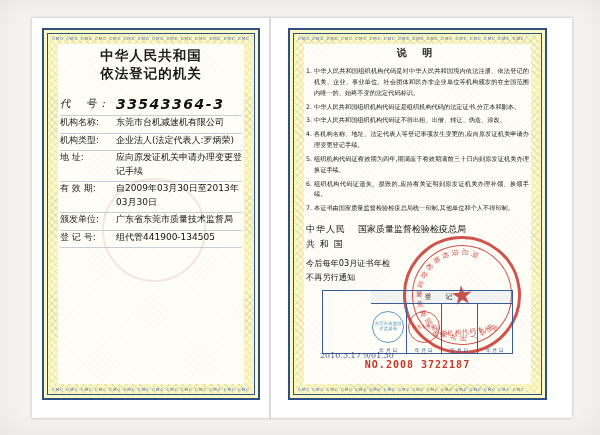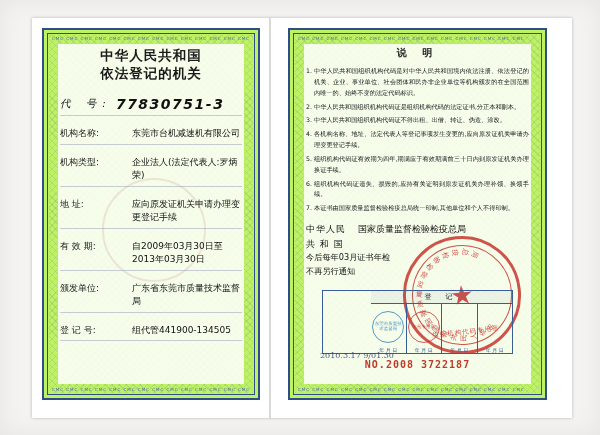--- a/index.html
+++ b/index.html
@@ -20,21 +20,21 @@
     background:#ffffff;
     box-shadow:0 0 3px rgba(0,0,0,.25);
   }
   .fold{
     position:absolute;left:269px;top:18px;width:2px;height:400px;
     background:linear-gradient(to right,#e7e5e2,#cfcdc9,#e7e5e2);
   }
   
   .page{
     position:absolute;top:28px;height:372px;
-    background:#bef264;
+    background:#fef9c3;
   }
   .pageL{left:42px;width:218px;}
   .pageR{left:288px;width:259px;}
 
   .border-outer{
     position:absolute;inset:0;
     border:2px solid #2d4f86;
   }
   .border-inner{
     position:absolute;inset:5px;
@@ -84,21 +84,21 @@
     font-size:10.5px;letter-spacing:6px;white-space:nowrap;color:#1b1b1b;
   }
   .code-value{
     font-size:14px;font-weight:bold;letter-spacing:1.5px;margin-left:4px;
     font-family:"DejaVu Sans","Liberation Sans",sans-serif;
     color:#111;
   }
 
   .field{
     display:flex;align-items:flex-start;
-    margin-top:11px;font-size:9px;line-height:1.5;gap:16px;
+    font-size:9px;line-height:1.5;
   }
   .f-label{
     width:56px;flex:0 0 56px;color:#1b1b1b;white-space:nowrap;
     letter-spacing:0px;
   }
   .f-value{
     flex:1;color:#111;
     border-bottom:0px solid transparent;
   }
 
@@ -124,21 +124,21 @@
   .rlist p{margin:0 0 3px 0;text-indent:0;padding-left:8px;position:relative;}
   .rlist p span.num{position:absolute;left:0;top:0;}
 
   .agency{
     margin-top:8px;font-size:9px;line-height:1.6;color:#111;
   }
   .agency .twoline{display:flex;}
   .agency .twoline .c1{width:52px;flex:0 0 52px;letter-spacing:1px;}
   .agency .twoline .c2{flex:1;}
 
-  .note{font-size:8.2px;line-height:1.7;color:#111;}
+  .note{font-size:8.2px;line-height:1.7;margin-top:6px;color:#111;}
 
   
   .seal{
     position:absolute;right:8px;top:190px;width:112px;height:112px;
     border-radius:50%;
     border:3px solid #c8362f;
     color:#c8362f;
     opacity:.85;
     transform:rotate(-6deg);
   }
@@ -223,21 +223,21 @@
     <div class="stamp-ghost"></div>
 
     <div class="content">
       <div class="title">
         <div class="l1">中华人民共和国</div>
         <div class="l2">依法登记的机关</div>
       </div>
 
       <div class="code-row">
         <div class="code-label">代    号:</div>
-        <div class="code-value">77830751-3</div>
+        <div class="code-value">33543364-3</div>
       </div>
       <div class="rule"></div>
 
       <div class="field">
         <div class="f-label">机构名称:</div>
         <div class="f-value">东莞市台机减速机有限公司</div>
       </div>
       <div class="rule"></div>
 
       <div class="field">

